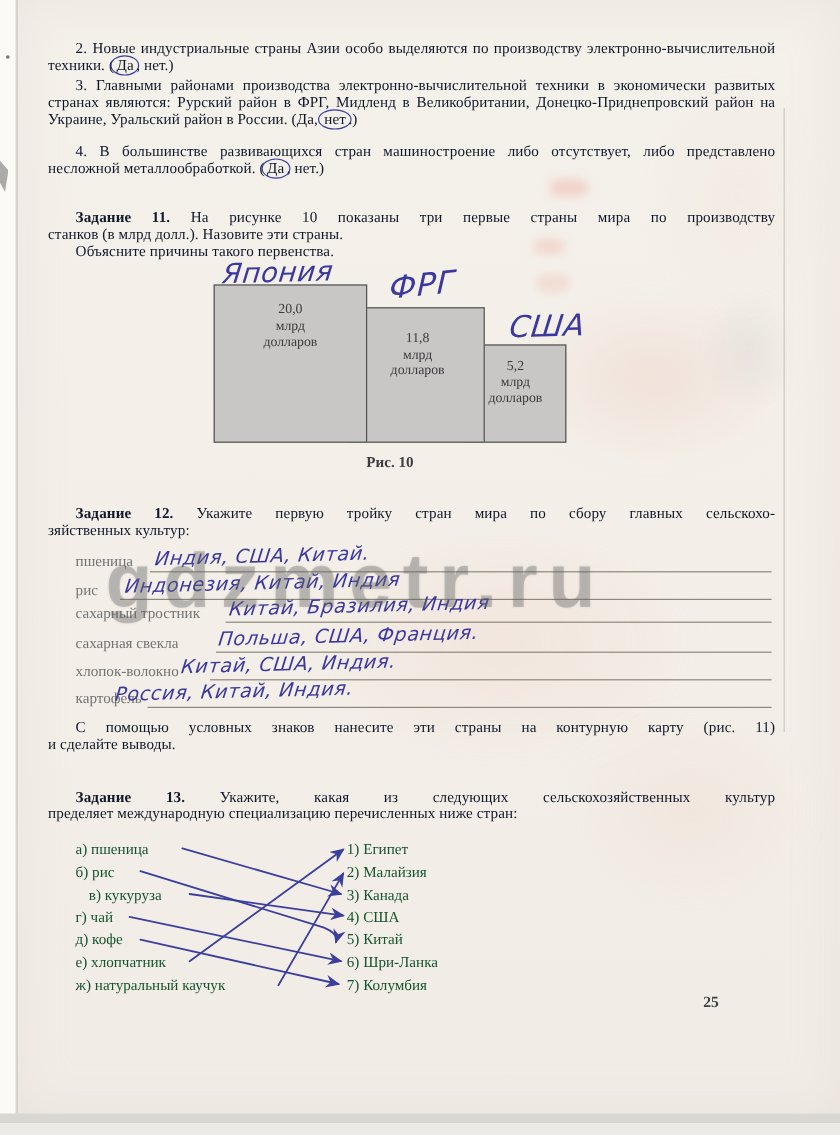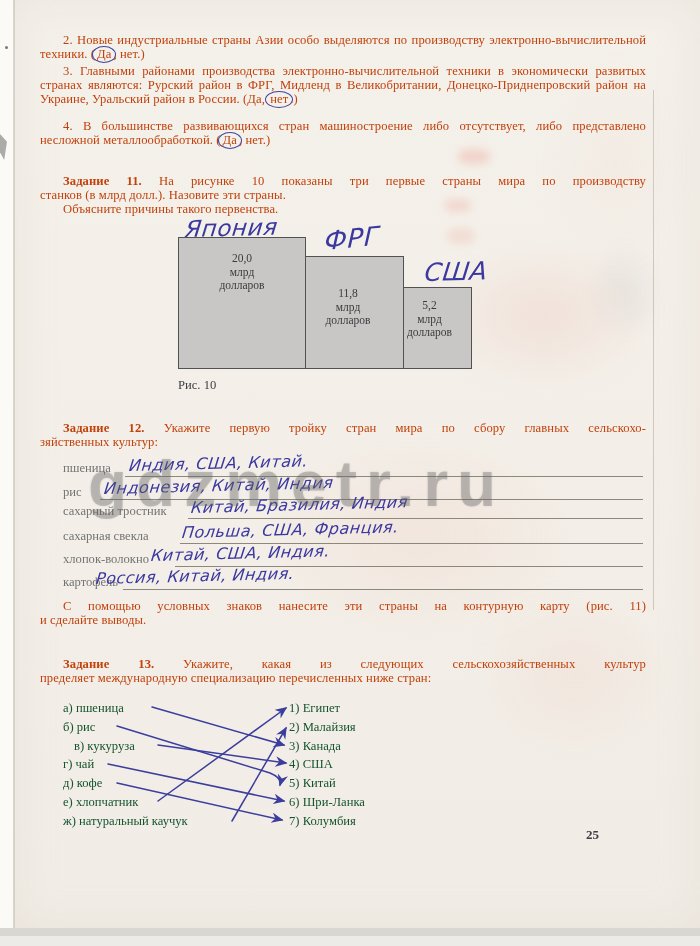--- a/index.html
+++ b/index.html
@@ -22,21 +22,21 @@
   .g1{left:458px;top:149px;width:32px;height:15px;background:#efb5aa;opacity:.5;}
   .g2{left:444px;top:199px;width:27px;height:13px;background:#efb9ae;opacity:.45;}
   .g3{left:447px;top:228px;width:28px;height:16px;background:#eec0b4;opacity:.4;}
   .g4{left:430px;top:240px;width:230px;height:150px;background:radial-gradient(closest-side,rgba(236,175,163,.22),rgba(236,175,163,0));filter:blur(8px);}
   .g5{left:250px;top:430px;width:340px;height:210px;background:radial-gradient(closest-side,rgba(240,185,172,.18),rgba(240,185,172,0));filter:blur(14px);}
   .g6{left:470px;top:590px;width:210px;height:170px;background:radial-gradient(closest-side,rgba(236,184,172,.16),rgba(236,184,172,0));filter:blur(12px);}
   .g7{left:545px;top:60px;width:140px;height:210px;background:radial-gradient(closest-side,rgba(242,205,195,.14),rgba(242,205,195,0));filter:blur(10px);}
   .g8{left:585px;top:240px;width:80px;height:100px;background:radial-gradient(closest-side,rgba(150,150,165,.10),rgba(150,150,165,0));filter:blur(4px);}
 
   
-  .pt{position:absolute;color:#c2410c;font-size:12.6px;line-height:14px;letter-spacing:.1px;}
+  .pt{position:absolute;color:#0f172a;font-size:12.6px;line-height:14px;letter-spacing:.1px;}
   .para{left:40px;width:606px;text-align:justify;text-indent:23px;}
   .jline{display:block;text-align:justify;text-align-last:justify;}
   .nline{display:block;text-align:left;font-family:Liberation Serif, serif;}
   .ind{padding-left:23px;}
   b{font-weight:bold;}
 
   
   .circ{border:1.6px solid #3f41a0;border-radius:50%;padding:0 4px 1px 4px;margin:-1px -3px;}
 
   
@@ -44,23 +44,23 @@
       transform:skewX(-8deg) rotate(-1.5deg);transform-origin:left bottom;letter-spacing:.5px;white-space:nowrap;}
   .hw-bar{font-size:23px;}
 
   
   .bar{position:absolute;background:#c9c7c5;border:1.5px solid #525252;box-sizing:border-box;text-align:center;}
   .bar1{left:178px;top:237px;width:128px;height:132px;z-index:3;}
   .bar2{left:292px;top:256px;width:112px;height:113px;z-index:2;}
   .bar3{left:387px;top:287px;width:85px;height:82px;z-index:1;}
   .bar-label{color:#3b3b3f;font-size:11.5px;line-height:13.5px;font-family:"Liberation Serif",serif;}
   .bar1 .bar-label{padding-top:14px;}
-  .bar2 .bar-label{padding-top:30px;}
+  .bar2 .bar-label{padding-top:19px;}
   .bar3 .bar-label{padding-top:11px;}
-  .caption{position:absolute;left:178px;top:378px;width:294px;text-align:left;font-weight:normal;color:#3e3d45;font-size:12.6px;}
+  .caption{position:absolute;left:178px;top:378px;width:294px;text-align:center;font-weight:bold;color:#3e3d45;font-size:12.6px;}
 
   
   .t12label{position:absolute;left:63px;color:#737373;font-size:12.6px;}
   .rule{position:absolute;height:1px;background:#8d887c;}
   .ans{font-size:16px;}
 
   
   .li{position:absolute;color:#14532d;font-size:12.6px;white-space:nowrap;}
   .match-svg{position:absolute;left:30px;top:690px;z-index:6;}
 

